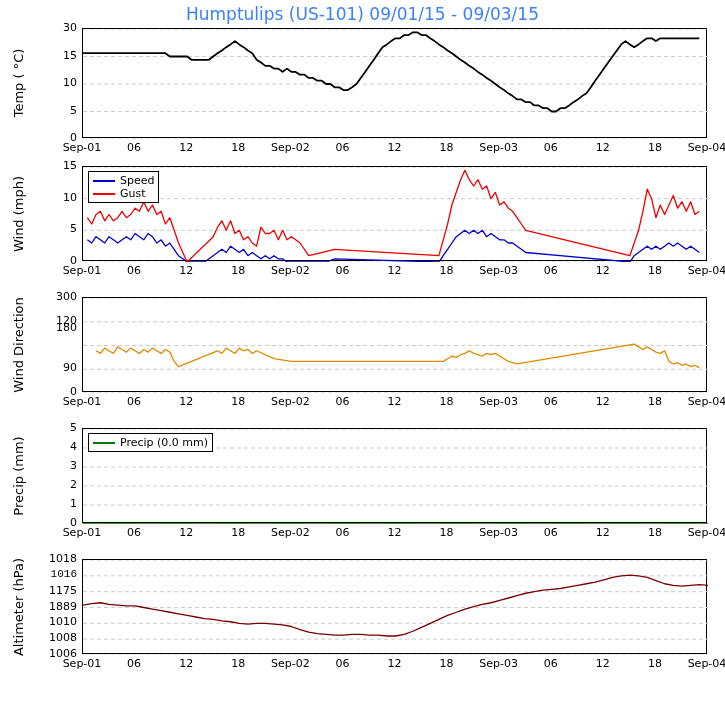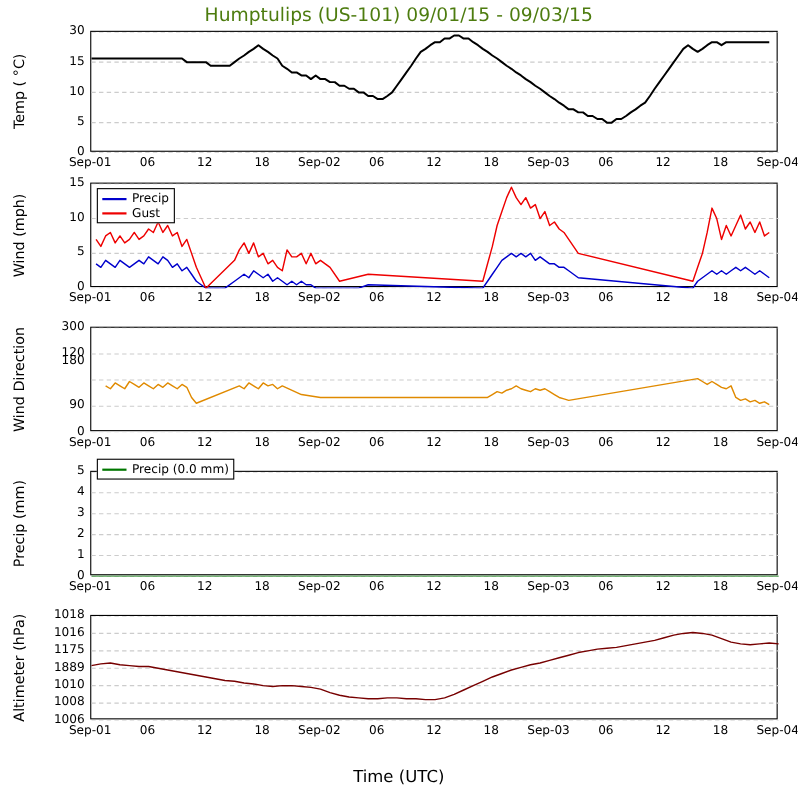--- a/index.html
+++ b/index.html
@@ -1,18 +1,18 @@
 <!DOCTYPE html>
 <html><head>
 <meta charset="utf-8">
 <style>
   html,body{margin:0;padding:0;}
   body{width:725px;height:725px;background:#ffffff;font-family:"DejaVu Sans",sans-serif;overflow:hidden;}
   #root{position:relative;width:725px;height:725px;}
-  .title{position:absolute;left:0;top:4px;width:725px;text-align:center;font-size:17px;color:#4d7c0f;}
+  .title{position:absolute;left:0;top:4px;width:725px;text-align:center;font-size:17px;color:#3b82f6;}
   .plotbox{position:absolute;border:1px solid #000;background:#fff;box-sizing:border-box;}
   .ylabel{position:absolute;font-size:13px;color:#000;transform-origin:50% 50%;white-space:nowrap;}
   .ytick{position:absolute;font-size:11px;color:#000;text-align:right;white-space:nowrap;}
   .xtick{position:absolute;font-size:11px;color:#000;text-align:center;white-space:nowrap;}
   .xaxis-label{position:absolute;font-size:15px;color:#000;text-align:center;width:725px;left:0;}
   svg{display:block;}
   .legend{position:absolute;background:#fff;border:1px solid #000;font-size:11px;padding:2px 4px;}
   .legend .row{display:flex;align-items:center;height:13px;}
   .legend .swatch{width:22px;height:0;border-top:2px solid #000;margin-right:5px;}
   .gridline{stroke:#cccccc;stroke-width:1;stroke-dasharray:4 3;}
@@ -76,21 +76,21 @@
       <div class="xtick" style="left: 364.5px; width: 60px; top: 264px;">12</div>
       <div class="xtick" style="left: 416.583px; width: 60px; top: 264px;">18</div>
       <div class="xtick" style="left: 468.667px; width: 60px; top: 264px;">Sep-03</div>
       <div class="xtick" style="left: 520.75px; width: 60px; top: 264px;">06</div>
       <div class="xtick" style="left: 572.833px; width: 60px; top: 264px;">12</div>
       <div class="xtick" style="left: 624.917px; width: 60px; top: 264px;">18</div>
       <div class="xtick" style="left: 677px; width: 60px; top: 264px;">Sep-04</div>
       <div class="legend" style="left: 88px; top: 171px;">
         <div class="row">
           <span class="swatch" style="border-top-color: rgb(0, 0, 204);"></span>
-          <span>Precip</span>
+          <span>Speed</span>
         </div>
         <div class="row">
           <span class="swatch" style="border-top-color: rgb(238, 0, 0);"></span>
           <span>Gust</span>
         </div>
       </div>
       <div class="plotbox" style="left: 82px; top: 297px; width: 625px; height: 95px;">
         <svg width="625" height="95" viewBox="0 0 625 95">
           <line x1="0" x2="625" y1="95" y2="95" class="gridline"></line>
           <line x1="0" x2="625" y1="71.25" y2="71.25" class="gridline"></line>
@@ -143,21 +143,21 @@
       <div class="xtick" style="left: 208.25px; width: 60px; top: 526px;">18</div>
       <div class="xtick" style="left: 260.333px; width: 60px; top: 526px;">Sep-02</div>
       <div class="xtick" style="left: 312.417px; width: 60px; top: 526px;">06</div>
       <div class="xtick" style="left: 364.5px; width: 60px; top: 526px;">12</div>
       <div class="xtick" style="left: 416.583px; width: 60px; top: 526px;">18</div>
       <div class="xtick" style="left: 468.667px; width: 60px; top: 526px;">Sep-03</div>
       <div class="xtick" style="left: 520.75px; width: 60px; top: 526px;">06</div>
       <div class="xtick" style="left: 572.833px; width: 60px; top: 526px;">12</div>
       <div class="xtick" style="left: 624.917px; width: 60px; top: 526px;">18</div>
       <div class="xtick" style="left: 677px; width: 60px; top: 526px;">Sep-04</div>
-      <div class="legend" style="left: 88px; top: 417px; text-align: right;">
+      <div class="legend" style="left: 88px; top: 433px; text-align: right;">
         <div class="row">
           <span class="swatch" style="border-top-color: rgb(0, 119, 0);"></span>
           <span>Precip (0.0 mm)</span>
         </div>
       </div>
       <div class="plotbox" style="left: 82px; top: 559px; width: 625px; height: 95px;">
         <svg width="625" height="95" viewBox="0 0 625 95">
           <line x1="0" x2="625" y1="95" y2="95" class="gridline"></line>
           <line x1="0" x2="625" y1="79.16666666666667" y2="79.16666666666667" class="gridline"></line>
           <line x1="0" x2="625" y1="63.333333333333336" y2="63.333333333333336" class="gridline"></line>
@@ -166,31 +166,30 @@
           <line x1="0" x2="625" y1="15.833333333333329" y2="15.833333333333329" class="gridline"></line>
           <line x1="0" x2="625" y1="0" y2="0" class="gridline"></line>
           <polyline points="0.00,45.13 8.68,43.54 17.36,42.75 26.04,44.33 34.72,45.13 43.40,45.92 52.08,45.92 60.76,47.50 69.44,49.08 78.13,50.67 86.81,52.25 95.49,53.83 104.17,55.42 112.85,57.00 121.53,58.58 130.21,59.38 138.89,60.96 147.57,61.75 156.25,63.33 164.93,64.13 173.61,63.33 182.29,63.33 190.97,64.13 199.65,64.92 208.33,66.50 217.01,69.67 225.69,72.04 234.38,73.62 243.06,74.42 251.74,75.21 260.42,75.21 269.10,74.42 277.78,74.42 286.46,75.21 295.14,75.21 303.82,76.00 312.50,76.00 321.18,74.42 329.86,71.25 338.54,67.29 347.22,63.33 355.90,59.38 364.58,55.42 373.26,52.25 381.94,49.08 390.63,46.71 399.31,44.33 407.99,42.75 416.67,40.38 425.35,38.00 434.03,35.63 442.71,33.25 451.39,31.67 460.07,30.08 468.75,29.29 477.43,28.50 486.11,26.92 494.79,25.33 503.47,23.75 512.15,22.17 520.83,19.79 529.51,17.42 538.19,15.83 546.88,15.04 555.56,15.83 564.24,17.42 572.92,20.58 581.60,23.75 590.28,25.33 598.96,26.12 607.64,25.33 616.32,24.54 625.00,25.33" fill="none" stroke="#770000" stroke-width="1.3" stroke-linejoin="round"></polyline>
         </svg>
       </div>
       <div class="ytick" style="left: 34px; width: 43px; top: 647px;">1006</div>
       <div class="ytick" style="left: 34px; width: 43px; top: 631.167px;">1008</div>
       <div class="ytick" style="left: 34px; width: 43px; top: 615.333px;">1010</div>
       <div class="ytick" style="left: 34px; width: 43px; top: 599.5px;">1889</div>
       <div class="ytick" style="left: 34px; width: 43px; top: 583.667px;">1175</div>
-      <div class="ytick" style="left: 34px; width: 43px; top: 567.833px;">1016</div>
+      <div class="ytick" style="left: 34px; width: 43px; top: 567.833px; font-family: Liberation Mono, monospace;">1016</div>
       <div class="ytick" style="left: 34px; width: 43px; top: 552px;">1018</div>
       <div class="ylabel" style="left: 0px; top: 606.5px; transform: translate(-50%, -50%) rotate(-90deg); margin-left: 18px;">Altimeter (hPa)</div>
       <div class="xtick" style="left: 52px; width: 60px; top: 657px;">Sep-01</div>
       <div class="xtick" style="left: 104.083px; width: 60px; top: 657px;">06</div>
       <div class="xtick" style="left: 156.167px; width: 60px; top: 657px;">12</div>
       <div class="xtick" style="left: 208.25px; width: 60px; top: 657px;">18</div>
       <div class="xtick" style="left: 260.333px; width: 60px; top: 657px;">Sep-02</div>
       <div class="xtick" style="left: 312.417px; width: 60px; top: 657px;">06</div>
       <div class="xtick" style="left: 364.5px; width: 60px; top: 657px;">12</div>
       <div class="xtick" style="left: 416.583px; width: 60px; top: 657px;">18</div>
       <div class="xtick" style="left: 468.667px; width: 60px; top: 657px;">Sep-03</div>
       <div class="xtick" style="left: 520.75px; width: 60px; top: 657px;">06</div>
       <div class="xtick" style="left: 572.833px; width: 60px; top: 657px;">12</div>
       <div class="xtick" style="left: 624.917px; width: 60px; top: 657px;">18</div>
       <div class="xtick" style="left: 677px; width: 60px; top: 657px;">Sep-04</div>
     </div>
-  <div class="xaxis-label" style="top:697px;">Time (UTC)</div>
 </div>
 
 </body></html>

